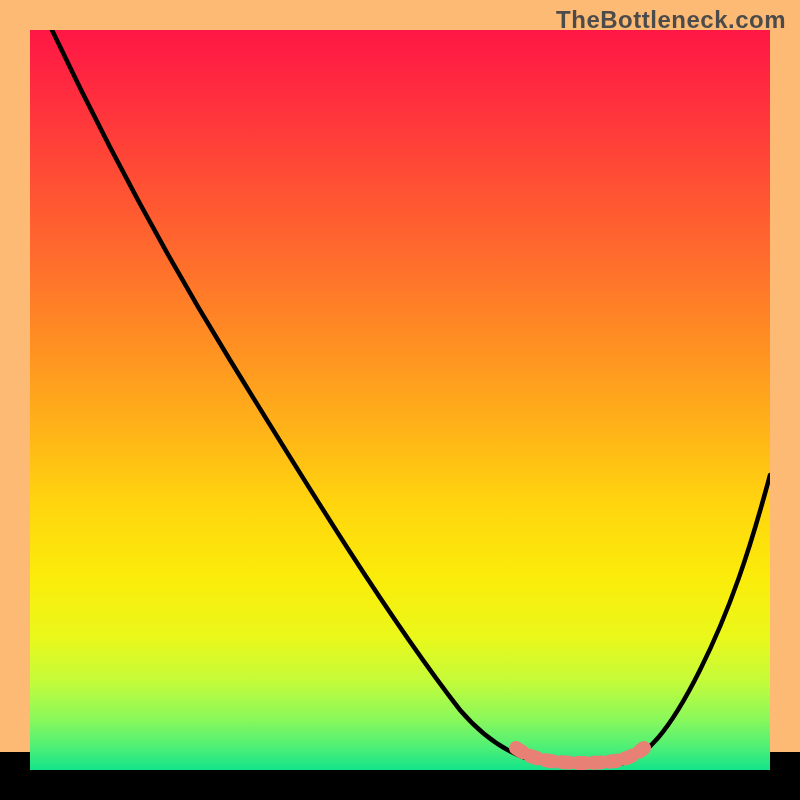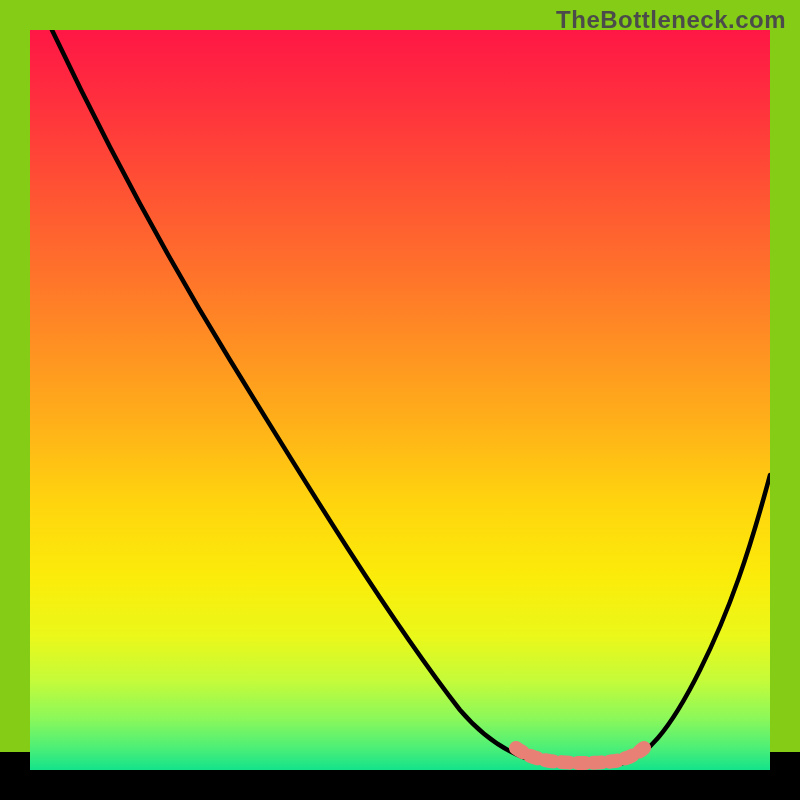--- a/index.html
+++ b/index.html
@@ -8,21 +8,21 @@
     width: 800px;
     height: 800px;
     background: #000;
     overflow: hidden;
     font-family: Arial, Helvetica, sans-serif;
   }
   .frame {
     position: relative;
     width: 800px;
     height: 752px;
-    background: #84cc16;
+    background: #fdba74;
   }
   .watermark {
     position: absolute;
     top: 6px;
     right: 14px;
     color: #4b4b4b;
     font-size: 24px;
     font-weight: 600;
     letter-spacing: 0.5px;
     z-index: 10;

